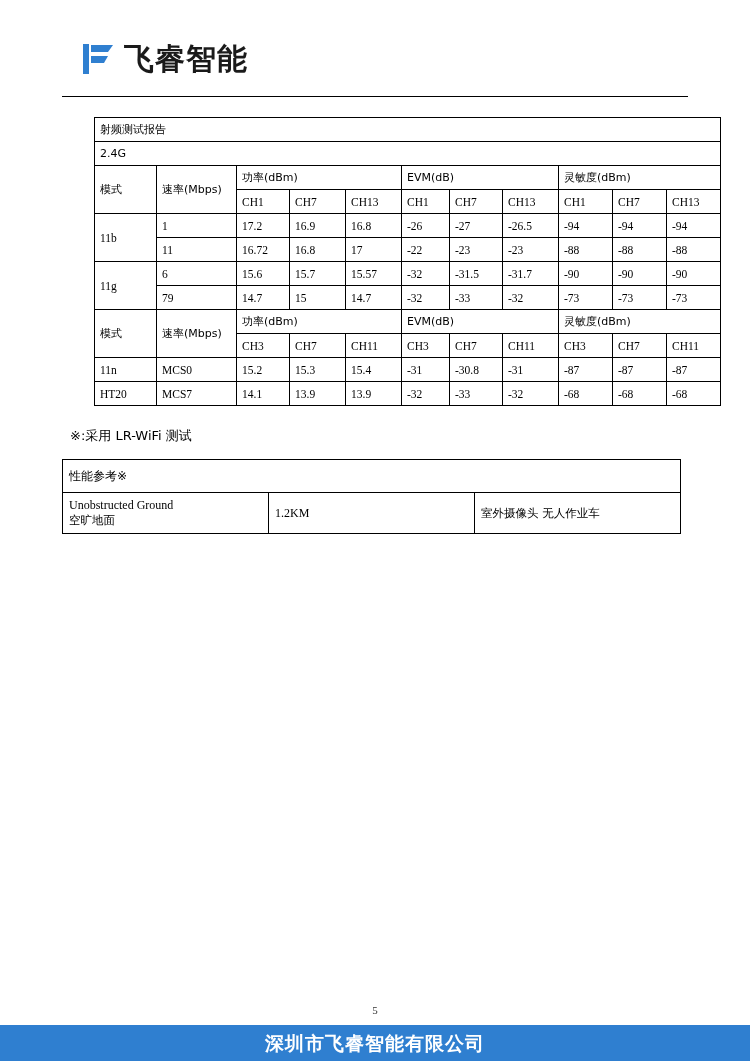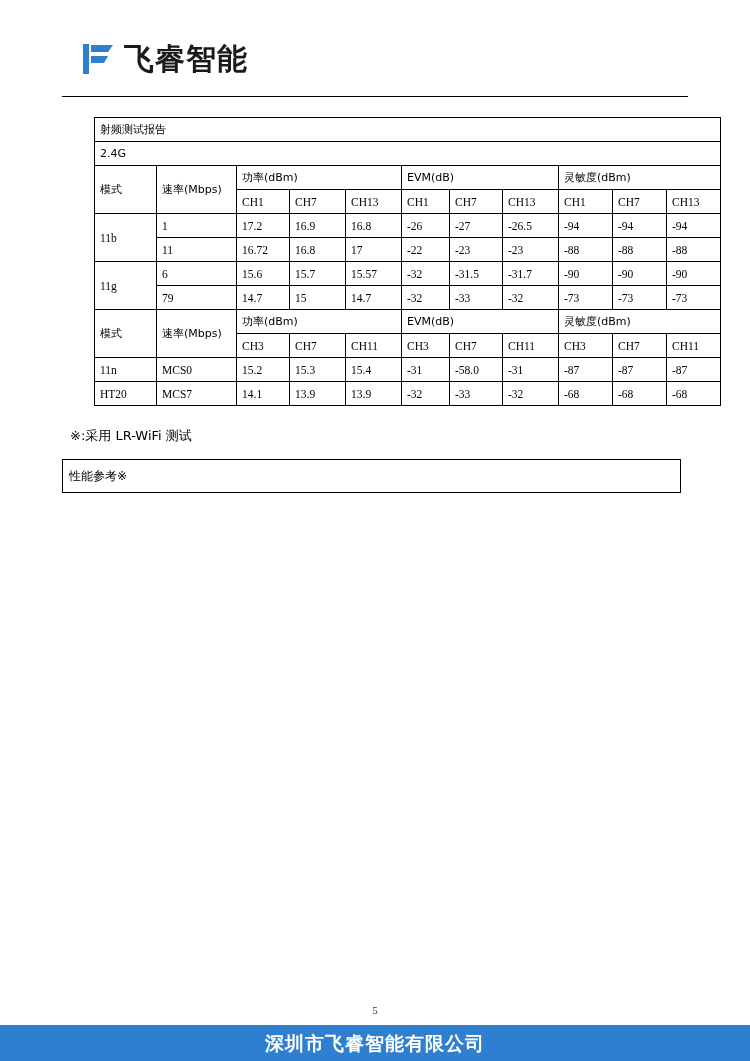--- a/index.html
+++ b/index.html
@@ -297,21 +297,21 @@
           <td>CH11</td>
         </tr>
 
         <tr>
           <td>11n</td>
           <td>MCS0</td>
           <td>15.2</td>
           <td>15.3</td>
           <td>15.4</td>
           <td>-31</td>
-          <td>-58.0</td>
+          <td>-30.8</td>
           <td>-31</td>
           <td>-87</td>
           <td>-87</td>
           <td>-87</td>
         </tr>
         <tr>
           <td>HT20</td>
           <td>MCS7</td>
           <td>14.1</td>
           <td>13.9</td>
@@ -333,20 +333,28 @@
     <table id="perf-table">
       <colgroup>
         <col style="width:206px">
         <col style="width:206px">
         <col style="width:206px">
       </colgroup>
       <tbody>
         <tr>
           <td colspan="3" class="perf-hdr-cn">性能参考※</td>
         </tr>
+        <tr>
+          <td class="cell-two-line">
+            <span class="l1">Unobstructed Ground</span>
+            <span class="l2">空旷地面</span>
+          </td>
+          <td>1.2KM</td>
+          <td class="perf-cn">室外摄像头 无人作业车</td>
+        </tr>
       </tbody>
     </table>
   </div>
 
   <div class="page-number">5</div>
   <div class="footer-bar"></div>
   <div class="footer-text">深圳市飞睿智能有限公司</div>
 
 </div>
 

